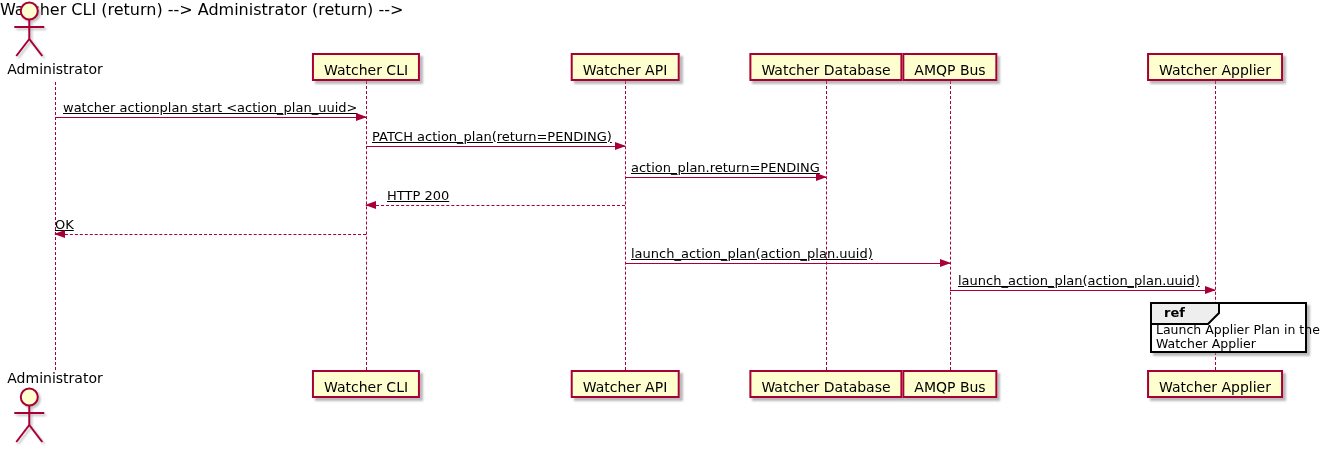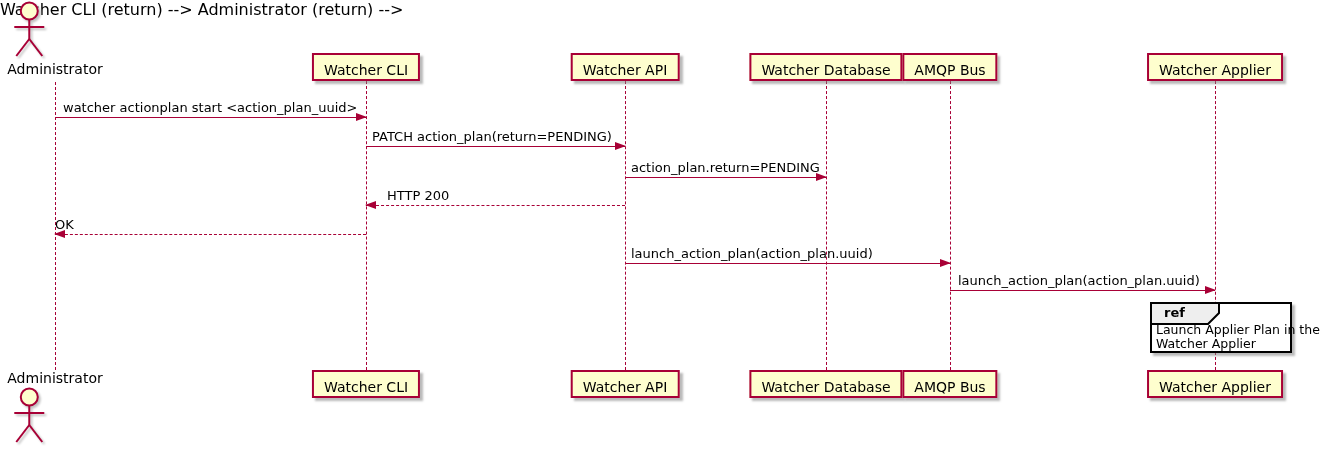--- a/index.html
+++ b/index.html
@@ -23,37 +23,37 @@
   
   .actor {
     position:absolute; transform:translateX(-50%);
     display:flex; flex-direction:column; align-items:flex-start;
   }
   .actor svg { filter:drop-shadow(2px 2px 1px #c0c0c0); }
   .actor-label { font-size:14px; white-space:nowrap; margin-top:2px; }
   .actor-label-bottom { font-size:14px; white-space:nowrap; margin-bottom:1px; }
   
   .msg { position:absolute; }
-  .msg-label { position:absolute; top:0; font-size:13px; white-space:nowrap; }
+  .msg-label { position:absolute; top:0; font-size:13px; white-space:nowrap;text-decoration:underline; }
   .msg-line { position:absolute; top:17px; left:0; right:0; height:0; }
   .line-solid  { border-top:1px solid #A80036; }
   .line-dashed { border-top:1px dashed #A80036; }
   .arr-r {
     position:absolute; right:-1px; top:-5px; width:0; height:0;
     border-left:11px solid #A80036;
     border-top:4.5px solid transparent; border-bottom:4.5px solid transparent;
   }
   .arr-l {
     position:absolute; left:-1px; top:-5px; width:0; height:0;
     border-right:11px solid #A80036;
     border-top:4.5px solid transparent; border-bottom:4.5px solid transparent;
   }
   
   .refbox {
-    position:absolute; left:1150px; top:302px; width:142px; height:51px;
+    position:absolute; left:1150px; top:302px; width:157px; height:51px;
     background:#ffffff; border:2px solid #000000; box-sizing:border-box;
     box-shadow:3px 3px 2px rgba(130,130,130,0.55);
   }
   .ref-tab { position:absolute; left:-2px; top:-2px; }
   .ref-kw {
     position:absolute; left:12px; top:1px;
     font-weight:bold; font-size:13px;
   }
   .ref-body {
     position:absolute; left:4px; top:19px;

